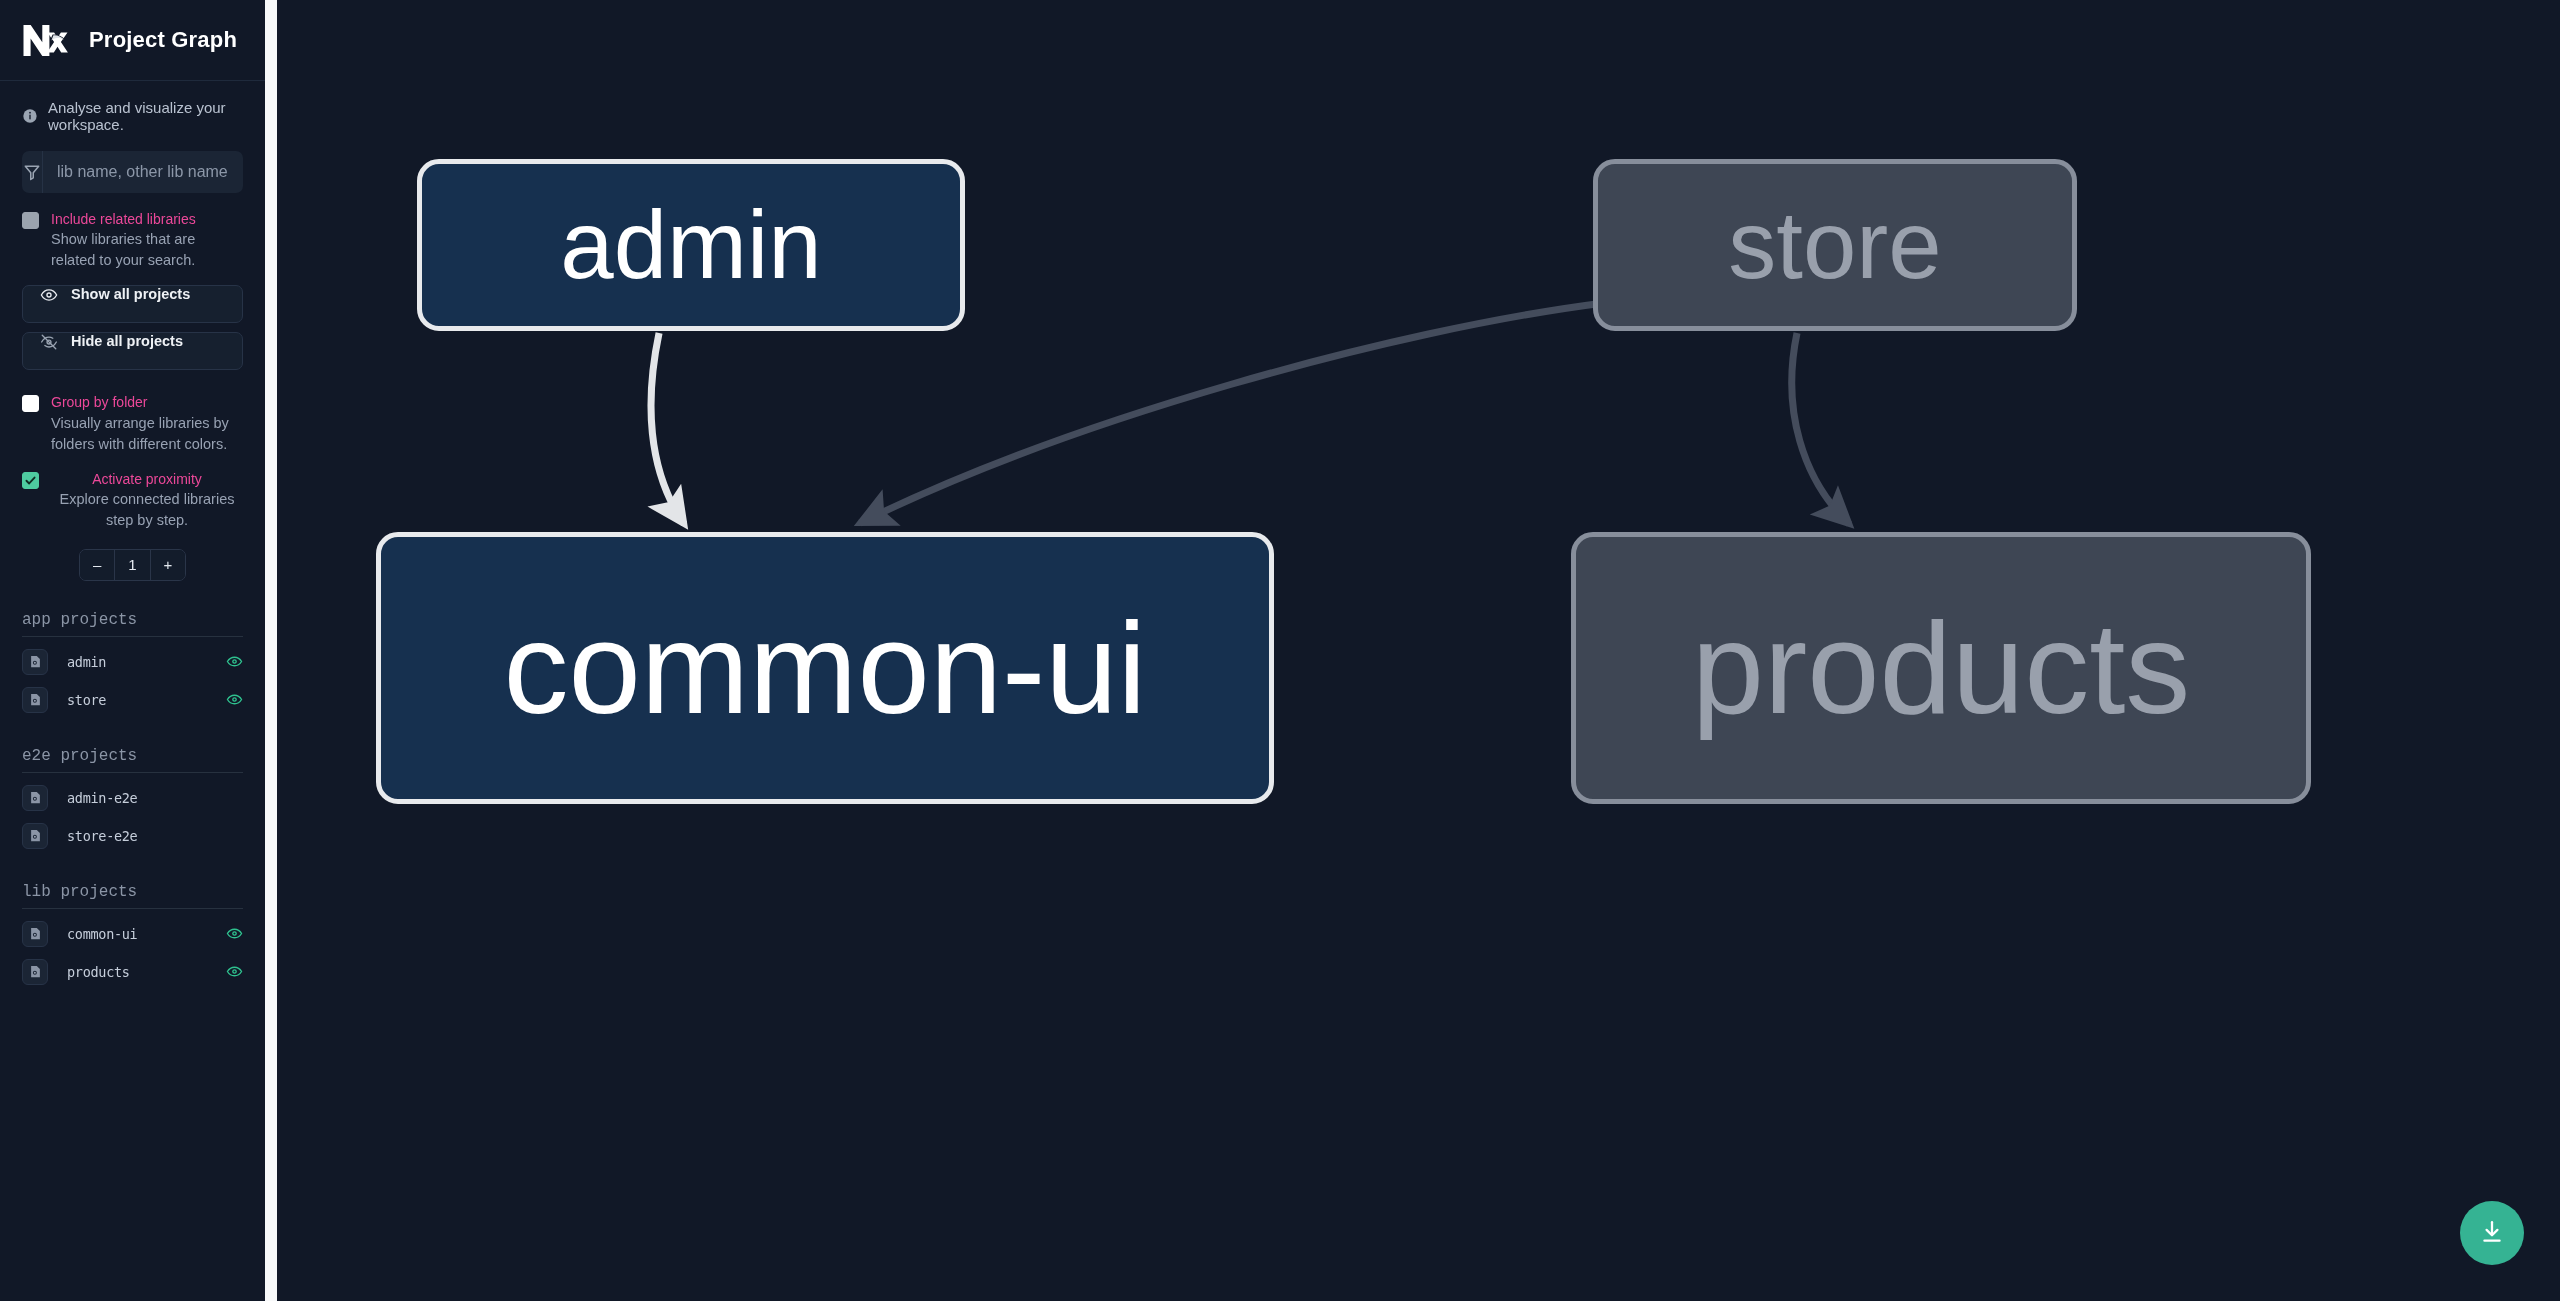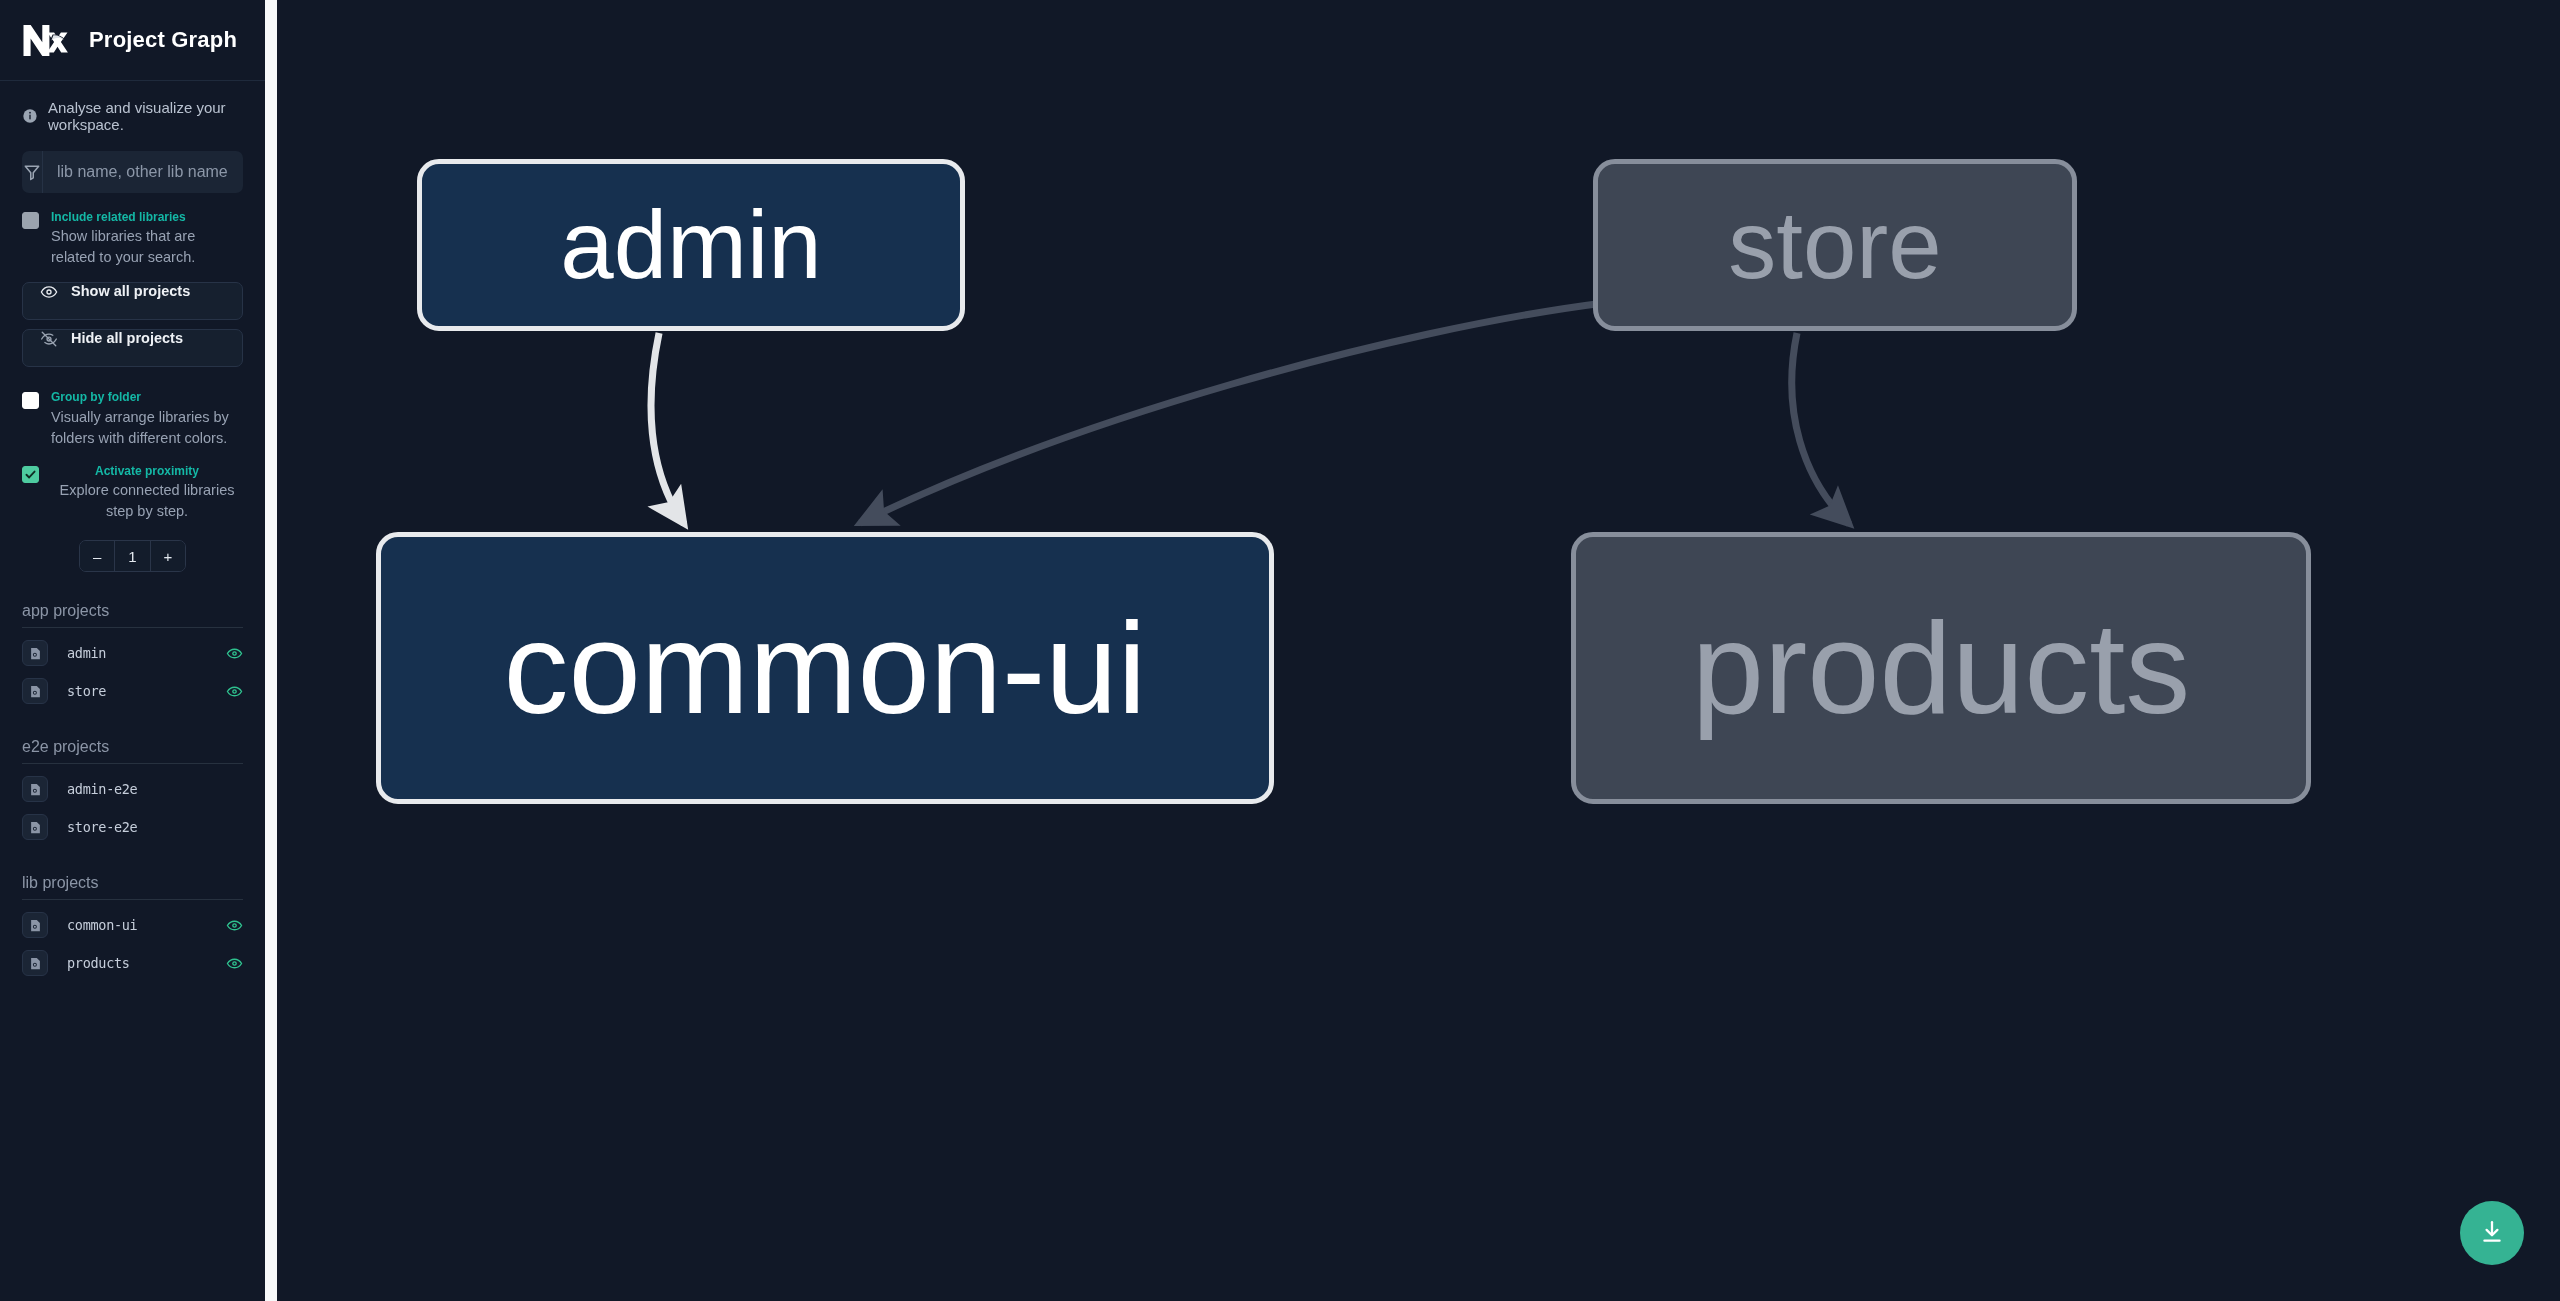--- a/index.html
+++ b/index.html
@@ -67,21 +67,21 @@
   .chk-row { display: flex; gap: 12px; padding: 16px 22px 0 22px; }
   .chk {
     flex: 0 0 17px; width: 17px; height: 17px; margin-top: 3px;
     border-radius: 3px;
     background: #9ba3ae; border: 1px solid #9ba3ae;
   }
   .chk.empty { background: #ffffff; border-color: #ffffff; }
   .chk.checked { background: #4ecba0; border-color: #4ecba0;
     display: flex; align-items: center; justify-content: center; }
   .chk.checked svg { width: 13px; height: 13px; }
-  .chk-title { color: #14b8a6; font-size: 12px; font-weight: 700; line-height: 1.45; }
+  .chk-title { color: #ec4899; font-size: 14px; font-weight: 400; line-height: 1.45; }
   .chk-sub { color: #98a2b3; font-size: 14.5px; line-height: 1.45; }
 
   .btn-stack { padding: 14px 22px 0 22px; display: flex; flex-direction: column; gap: 9px; }
   .sb-btn {
     height: 38px; border-radius: 7px;
     background: #16202f; border: 1px solid #273347;
     display: flex; align-items: flex-start; gap: 13px;
     padding: 0 17px; cursor: pointer;
   }
   .sb-btn .lbl { color: #eef1f5; font-size: 14.5px; font-weight: 700; }
@@ -94,21 +94,21 @@
     border: 1px solid #2a3purple;
     border: 1px solid #2a3549;
   }
   .stepper > div {
     flex: 1; display: flex; align-items: center; justify-content: center;
     color: #e3e8ef; font-size: 15px; background: #131c2b;
   }
   .stepper .sep { border-left: 1px solid #2a3549; }
 
   .grp { padding: 0 22px; margin-top: 30px; }
-  .grp-title { color: #8b95a6; font-size: 16px; padding-bottom: 7px; }
+  .grp-title { color: #8b95a6; font-size: 16px; padding-bottom: 7px; font-family: Liberation Mono, monospace; }
   .grp-rule { height: 1px; background: #27313f; margin-bottom: 6px; }
   .proj-row {
     display: flex; align-items: center; gap: 0;
     height: 38px; cursor: pointer;
   }
   .proj-ic {
     width: 26px; height: 26px; flex: 0 0 26px;
     border-radius: 6px; background: #1b2535; border: 1px solid #273347;
     display: flex; align-items: center; justify-content: center;
   }

